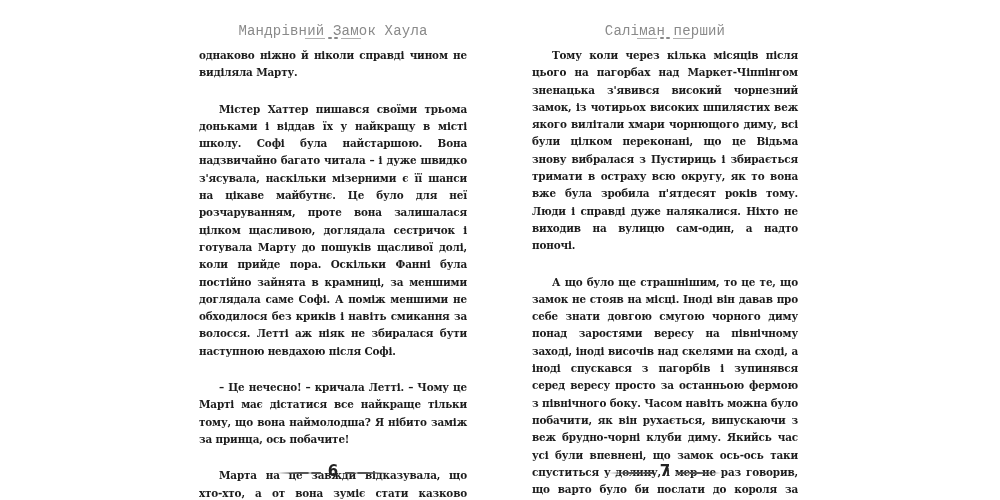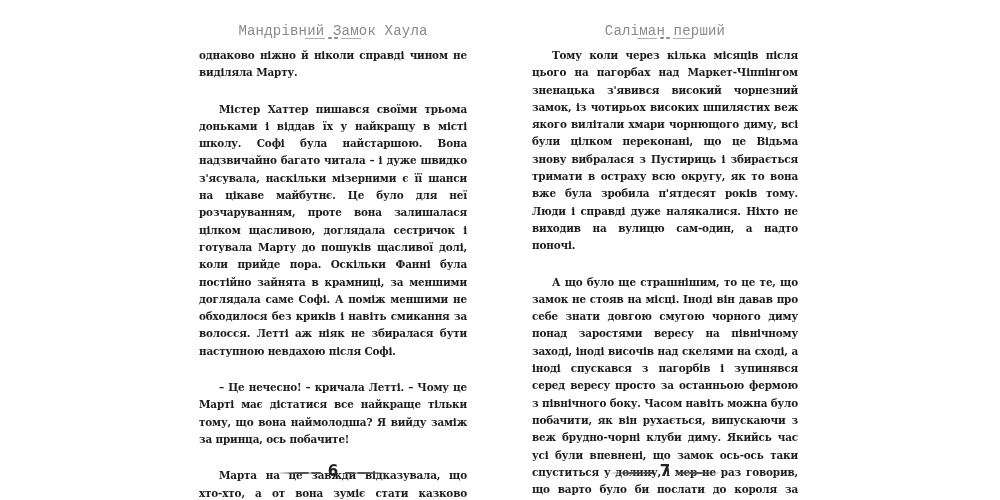--- a/index.html
+++ b/index.html
@@ -35,21 +35,21 @@
 <div class="page left">
   <div class="running-head">Мандрівний Замок Хаула</div>
   <div class="head-orn">
       <span class="ln l"></span>
       <span class="dot"></span>
       <span class="ln r"></span>
     </div>
   <div class="body-text">
     <p>однаково ніжно й ніколи справді чином не виділяла Марту.</p>
     <p class="indent">Містер Хаттер пишався своїми трьома доньками і віддав їх у найкращу в місті школу. Софі була найстаршою. Вона надзвичайно багато читала – і дуже швидко з'ясувала, наскільки мізерними є її шанси на цікаве майбутнє. Це було для неї розчаруванням, проте вона залишалася цілком щасливою, доглядала сестричок і готувала Марту до пошуків щасливої долі, коли прийде пора. Оскільки Фанні була постійно зайнята в крамниці, за меншими доглядала саме Софі. А поміж меншими не обходилося без криків і навіть смикання за волосся. Летті аж ніяк не збиралася бути наступною невдахою після Софі.</p>
-    <p class="indent">– Це нечесно! – кричала Летті. – Чому це Марті має дістатися все найкраще тільки тому, що вона наймолодша? Я вийду заміж за принца, ось побачите!</p>
+    <p class="indent">– Це нечесно! – кричала Летті. – Чому це Марті має дістатися все найкраще тільки тому, що вона наймолодша? Я нібито заміж за принца, ось побачите!</p>
     <p class="indent">Марта на це завжди відказувала, що хто-хто, а от вона зуміє стати казково багатою навіть і не виходячи ні за кого.</p>
     <p class="indent">Після цього Софі доводилося відтягувати їх одну від одної і зашивати їм сукенки. Як на те, вона дуже спритно вправлялася з голкою. А згодом Софі й сама почала шити одяг для сестер. На минуле Травневе свято, незадовго до початку цієї історії, вона пошила для Летті темно-рожевий костюмчик, про який Фанні сказала, що він виглядає так, ніби куплений у найдорожчій крамниці у Кінгсбері.</p>
 
   </div>
   <div class="footer">
     <span class="foot-orn l"></span>
     <span class="folio">6</span>
     <span class="foot-orn r"></span>
   </div>
 </div>

